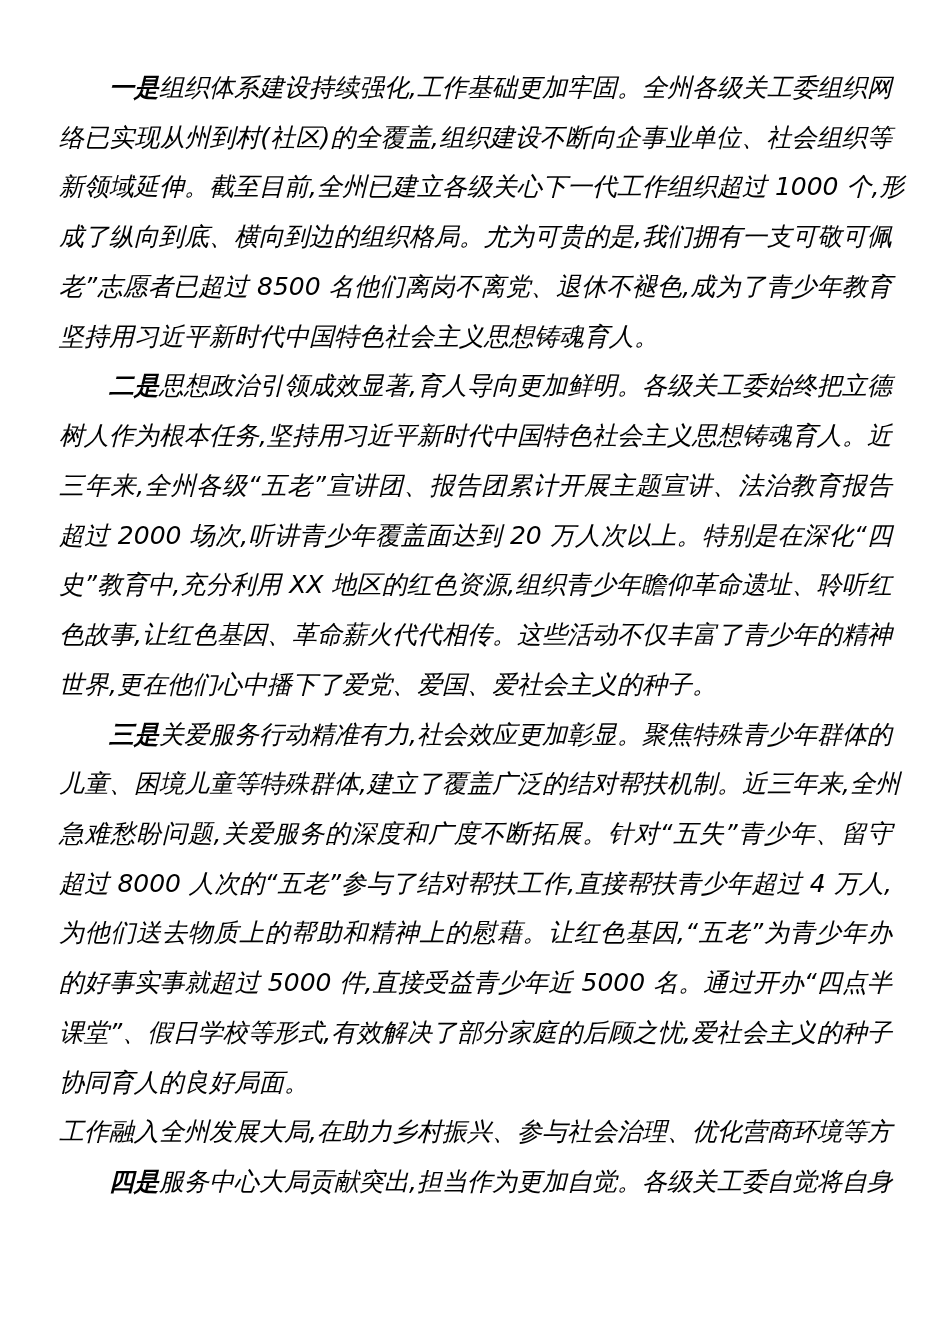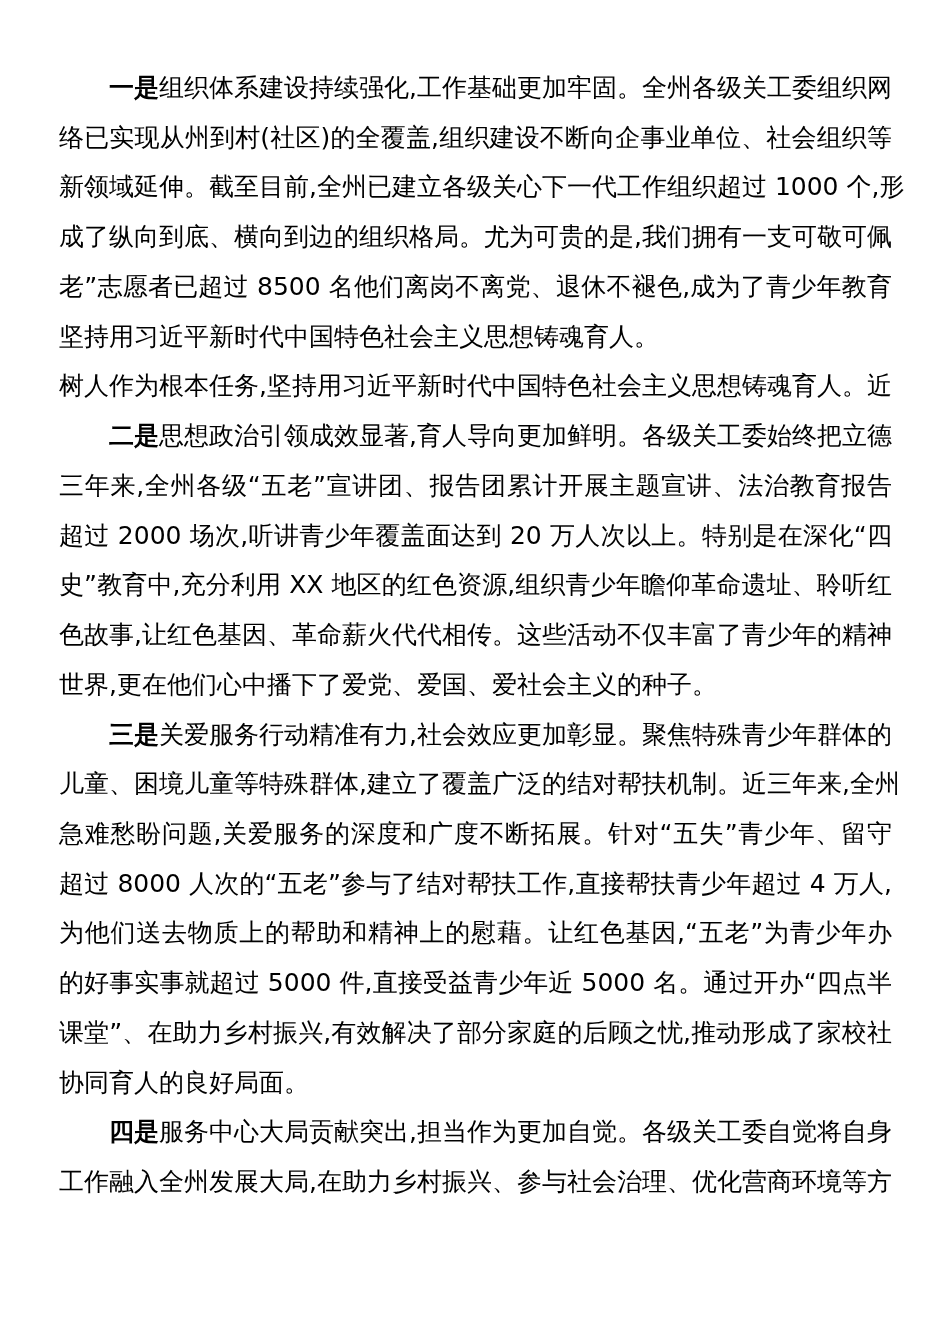--- a/index.html
+++ b/index.html
@@ -13,20 +13,21 @@
       overflow: hidden;
       position: relative;
       font-family: "DejaVu Sans", "Liberation Sans", sans-serif;
       color: #000000;
     }
     .page {
       position: absolute;
       left: 59px;
       top: 63px;
       width: 833px;
+      font-style: italic;
     }
     .para {
       margin: 0;
       padding: 0;
     }
     .line {
       display: block;
       font-size: 25px;
       line-height: 49.74px;
       height: 49.74px;
@@ -54,38 +55,38 @@
   <div class="para">
     <div class="line first"><span class="lead">一是</span><span>组织体系建设持续强化,工作基础更加牢固。全州各级关工委组织网</span></div>
     <div class="line">络已实现从州到村(社区)的全覆盖,组织建设不断向企事业单位、社会组织等</div>
     <div class="line">新领域延伸。截至目前,全州已建立各级关心下一代工作组织超过 1000 个,形</div>
     <div class="line">成了纵向到底、横向到边的组织格局。尤为可贵的是,我们拥有一支可敬可佩</div>
     <div class="line">老”志愿者已超过 8500 名他们离岗不离党、退休不褪色,成为了青少年教育</div>
     <div class="line last">坚持用习近平新时代中国特色社会主义思想铸魂育人。</div>
   </div>
 
   <div class="para">
+    <div class="line first"><span class="lead">二是</span><span>思想政治引领成效显著,育人导向更加鲜明。各级关工委始终把立德</span></div>
     <div class="line">树人作为根本任务,坚持用习近平新时代中国特色社会主义思想铸魂育人。近</div>
-    <div class="line first"><span class="lead">二是</span><span>思想政治引领成效显著,育人导向更加鲜明。各级关工委始终把立德</span></div>
     <div class="line">三年来,全州各级“五老”宣讲团、报告团累计开展主题宣讲、法治教育报告</div>
     <div class="line">超过 2000 场次,听讲青少年覆盖面达到 20 万人次以上。特别是在深化“四</div>
     <div class="line">史”教育中,充分利用 XX 地区的红色资源,组织青少年瞻仰革命遗址、聆听红</div>
     <div class="line">色故事,让红色基因、革命薪火代代相传。这些活动不仅丰富了青少年的精神</div>
     <div class="line last">世界,更在他们心中播下了爱党、爱国、爱社会主义的种子。</div>
   </div>
 
   <div class="para">
     <div class="line first"><span class="lead">三是</span><span>关爱服务行动精准有力,社会效应更加彰显。聚焦特殊青少年群体的</span></div>
     <div class="line">儿童、困境儿童等特殊群体,建立了覆盖广泛的结对帮扶机制。近三年来,全州</div>
     <div class="line">急难愁盼问题,关爱服务的深度和广度不断拓展。针对“五失”青少年、留守</div>
     <div class="line">超过 8000 人次的“五老”参与了结对帮扶工作,直接帮扶青少年超过 4 万人,</div>
     <div class="line">为他们送去物质上的帮助和精神上的慰藉。让红色基因,“五老”为青少年办</div>
     <div class="line">的好事实事就超过 5000 件,直接受益青少年近 5000 名。通过开办“四点半</div>
-    <div class="line">课堂”、在助力乡村振兴,有效解决了部分家庭的后顾之忧,推动形成了家校社</div>
+    <div class="line">课堂”、假日学校等形式,有效解决了部分家庭的后顾之忧,爱社会主义的种子</div>
     <div class="line last">协同育人的良好局面。</div>
   </div>
 
   <div class="para">
+    <div class="line">工作融入全州发展大局,在助力乡村振兴、参与社会治理、优化营商环境等方</div>
     <div class="line first"><span class="lead">四是</span><span>服务中心大局贡献突出,担当作为更加自觉。各级关工委自觉将自身</span></div>
-    <div class="line">工作融入全州发展大局,在助力乡村振兴、参与社会治理、优化营商环境等方</div>
   </div>
 
 </div>
 
 </body></html>

